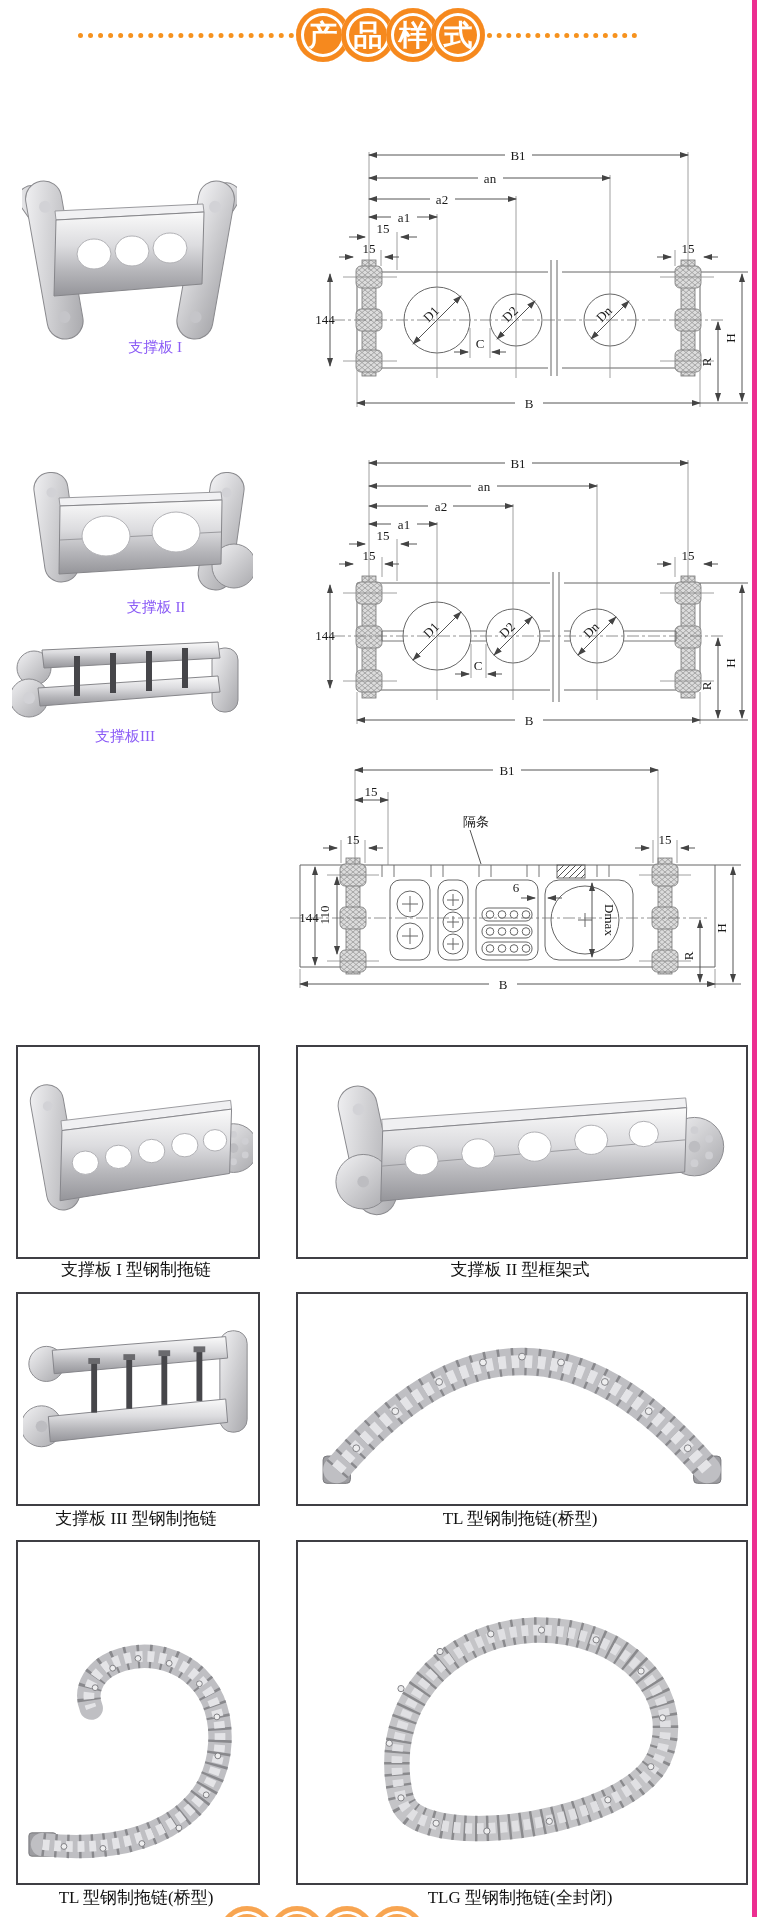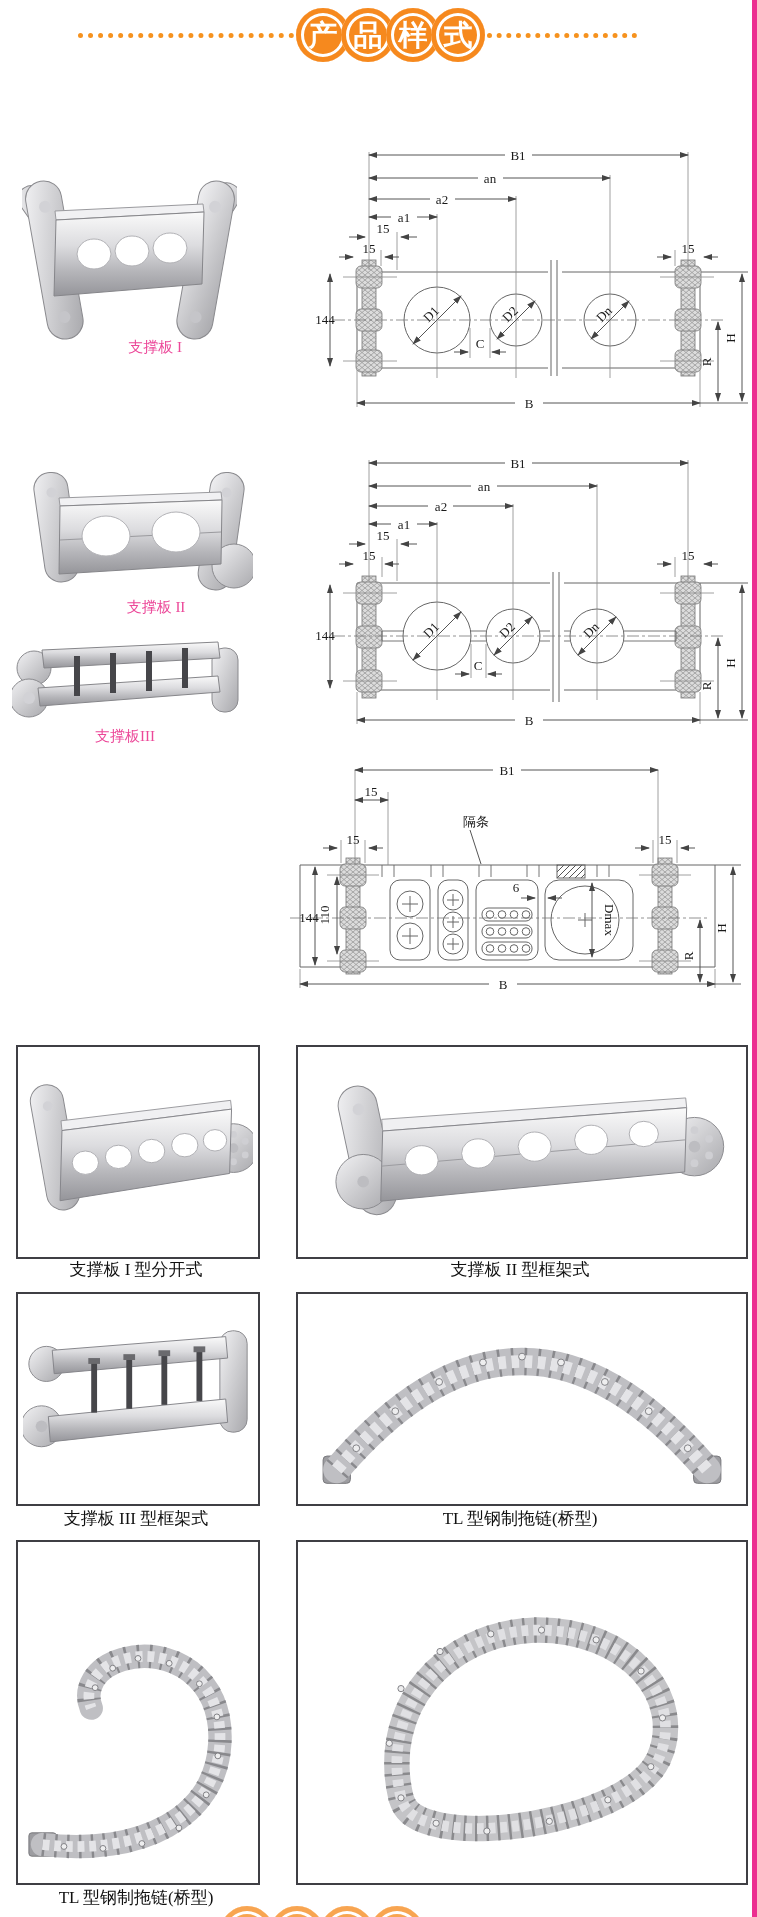--- a/index.html
+++ b/index.html
@@ -19,21 +19,21 @@
            display:flex;align-items:center;justify-content:center;
            position:relative;z-index:1;margin:0 -2px;}
   .bcircle span{color:#fff;font-size:29px;font-weight:bold;line-height:1;}
   .bdiamond{width:13px;height:13px;background:#F6891E;transform:rotate(45deg);margin:0 -9px;z-index:0;}
 
   
   .bottom-banner{position:absolute;left:222px;top:1906px;width:330px;height:11px;overflow:hidden;display:flex;}
   .bcircle.light{background:#F8A551;box-shadow:inset 0 0 0 5px #F8A551, inset 0 0 0 8px #fff;}
 
   
-  .sec-caption{position:absolute;font-family:"Liberation Serif",serif;font-size:15px;color:#ec4899;
+  .sec-caption{position:absolute;font-family:"Liberation Serif",serif;font-size:15px;color:#8b5cf6;
                text-align:center;z-index:5;}
   .gcap{position:absolute;font-family:"Liberation Serif",serif;font-size:17px;color:#111;text-align:center;}
 
   
   .gbox{position:absolute;border:2px solid #3f3f44;background:#fff;
         display:flex;align-items:center;justify-content:center;overflow:hidden;}
 
   
   svg text{font-family:"Liberation Serif",serif;font-size:13px;fill:#1a1a1a;text-anchor:middle;}
   svg text.cjk{font-family:"Liberation Sans",sans-serif;font-size:13px;}
@@ -499,21 +499,21 @@
       <circle cx="216" cy="96" r="5" fill="#bdbdc1"></circle>
       <polygon points="40,78 214,56 213,47 39,68" fill="#f0f0f2" stroke="#9a9a9e"></polygon>
       <polygon points="40,78 214,56 212,122 38,150" fill="url(#gm)" stroke="#85858a"></polygon>
       <ellipse cx="64" cy="111" rx="13.5" ry="12" fill="#fff" stroke="#aeaeb2"></ellipse>
       <ellipse cx="98" cy="105" rx="13.5" ry="12" fill="#fff" stroke="#aeaeb2"></ellipse>
       <ellipse cx="132" cy="99" rx="13.5" ry="12" fill="#fff" stroke="#aeaeb2"></ellipse>
       <ellipse cx="166" cy="93" rx="13.5" ry="12" fill="#fff" stroke="#aeaeb2"></ellipse>
       <ellipse cx="197" cy="88" rx="12" ry="11" fill="#fff" stroke="#aeaeb2"></ellipse>
     </svg>
   </div>
-  <div class="gcap" style="left:16px;top:1258px;width:240px">支撑板 I 型分开式</div>
+  <div class="gcap" style="left:16px;top:1258px;width:240px">支撑板 I 型钢制拖链</div>
 
   <div class="gbox" style="left:296px;top:1045px;width:448px;height:210px">
     <svg width="420" height="190" viewBox="0 0 430 195">
       <g transform="rotate(-12 60 95)">
         <rect x="36" y="28" width="40" height="134" rx="20" fill="url(#gf)" stroke="#8a8a8e"></rect>
         <circle cx="56" cy="52" r="6" fill="#d2d2d6"></circle>
           <circle cx="56" cy="140" r="6" fill="#c5c5c9"></circle>
       </g>
       <circle cx="52" cy="128" r="28" fill="url(#gf)" stroke="#8a8a8e"></circle>
       <circle cx="52" cy="128" r="6" fill="#bdbdc1"></circle>
@@ -554,21 +554,21 @@
           <rect x="178" y="50" width="6" height="52"></rect>
       </g>
       <g fill="#6a6a6e">
         <rect x="67" y="58" width="12" height="6"></rect>
           <rect x="103" y="54" width="12" height="6"></rect>
         <rect x="139" y="50" width="12" height="6"></rect>
           <rect x="175" y="46" width="12" height="6"></rect>
       </g>
     </svg>
   </div>
-  <div class="gcap" style="left:16px;top:1507px;width:240px">支撑板 III 型框架式</div>
+  <div class="gcap" style="left:16px;top:1507px;width:240px">支撑板 III 型钢制拖链</div>
 
   <div class="gbox" style="left:296px;top:1292px;width:448px;height:210px">
     <svg width="430" height="195" viewBox="0 0 440 200">
       <rect x="16" y="158" width="28" height="28" rx="4" fill="#9c9ca0" stroke="#77777b"></rect>
       <rect x="396" y="158" width="28" height="28" rx="4" fill="#9c9ca0" stroke="#77777b"></rect>
       <path d="M 30,172 Q 220,-50 410,172" fill="none" stroke="#bfbfc3" stroke-width="28" stroke-linecap="round"></path>
       <path d="M 30,172 Q 220,-50 410,172" fill="none" stroke="#89898d" stroke-width="28" stroke-dasharray="2.5 11"></path>
       <path d="M 30,172 Q 220,-50 410,172" fill="none" stroke="#e4e4e7" stroke-width="13" stroke-dasharray="8 5.5"></path>
       <g fill="#eeeeef" stroke="#808084">
         <circle cx="50" cy="150" r="3.5"></circle>
@@ -625,20 +625,21 @@
           <circle cx="342" cy="122" r="3.2"></circle>
           <circle cx="364" cy="170" r="3.2"></circle>
         <circle cx="352" cy="220" r="3.2"></circle>
           <circle cx="308" cy="254" r="3.2"></circle>
           <circle cx="248" cy="276" r="3.2"></circle>
         <circle cx="184" cy="286" r="3.2"></circle>
           <circle cx="132" cy="278" r="3.2"></circle>
       </g>
     </svg>
   </div>
+  <div class="gcap" style="left:296px;top:1886px;width:448px">TLG 型钢制拖链(全封闭)</div>
 
   <div class="bottom-banner">
     <div class="bcircle light"></div>
     <div class="bcircle light"></div>
     <div class="bcircle light"></div>
     <div class="bcircle light"></div>
   </div>
 </div>
 
 </body></html>

